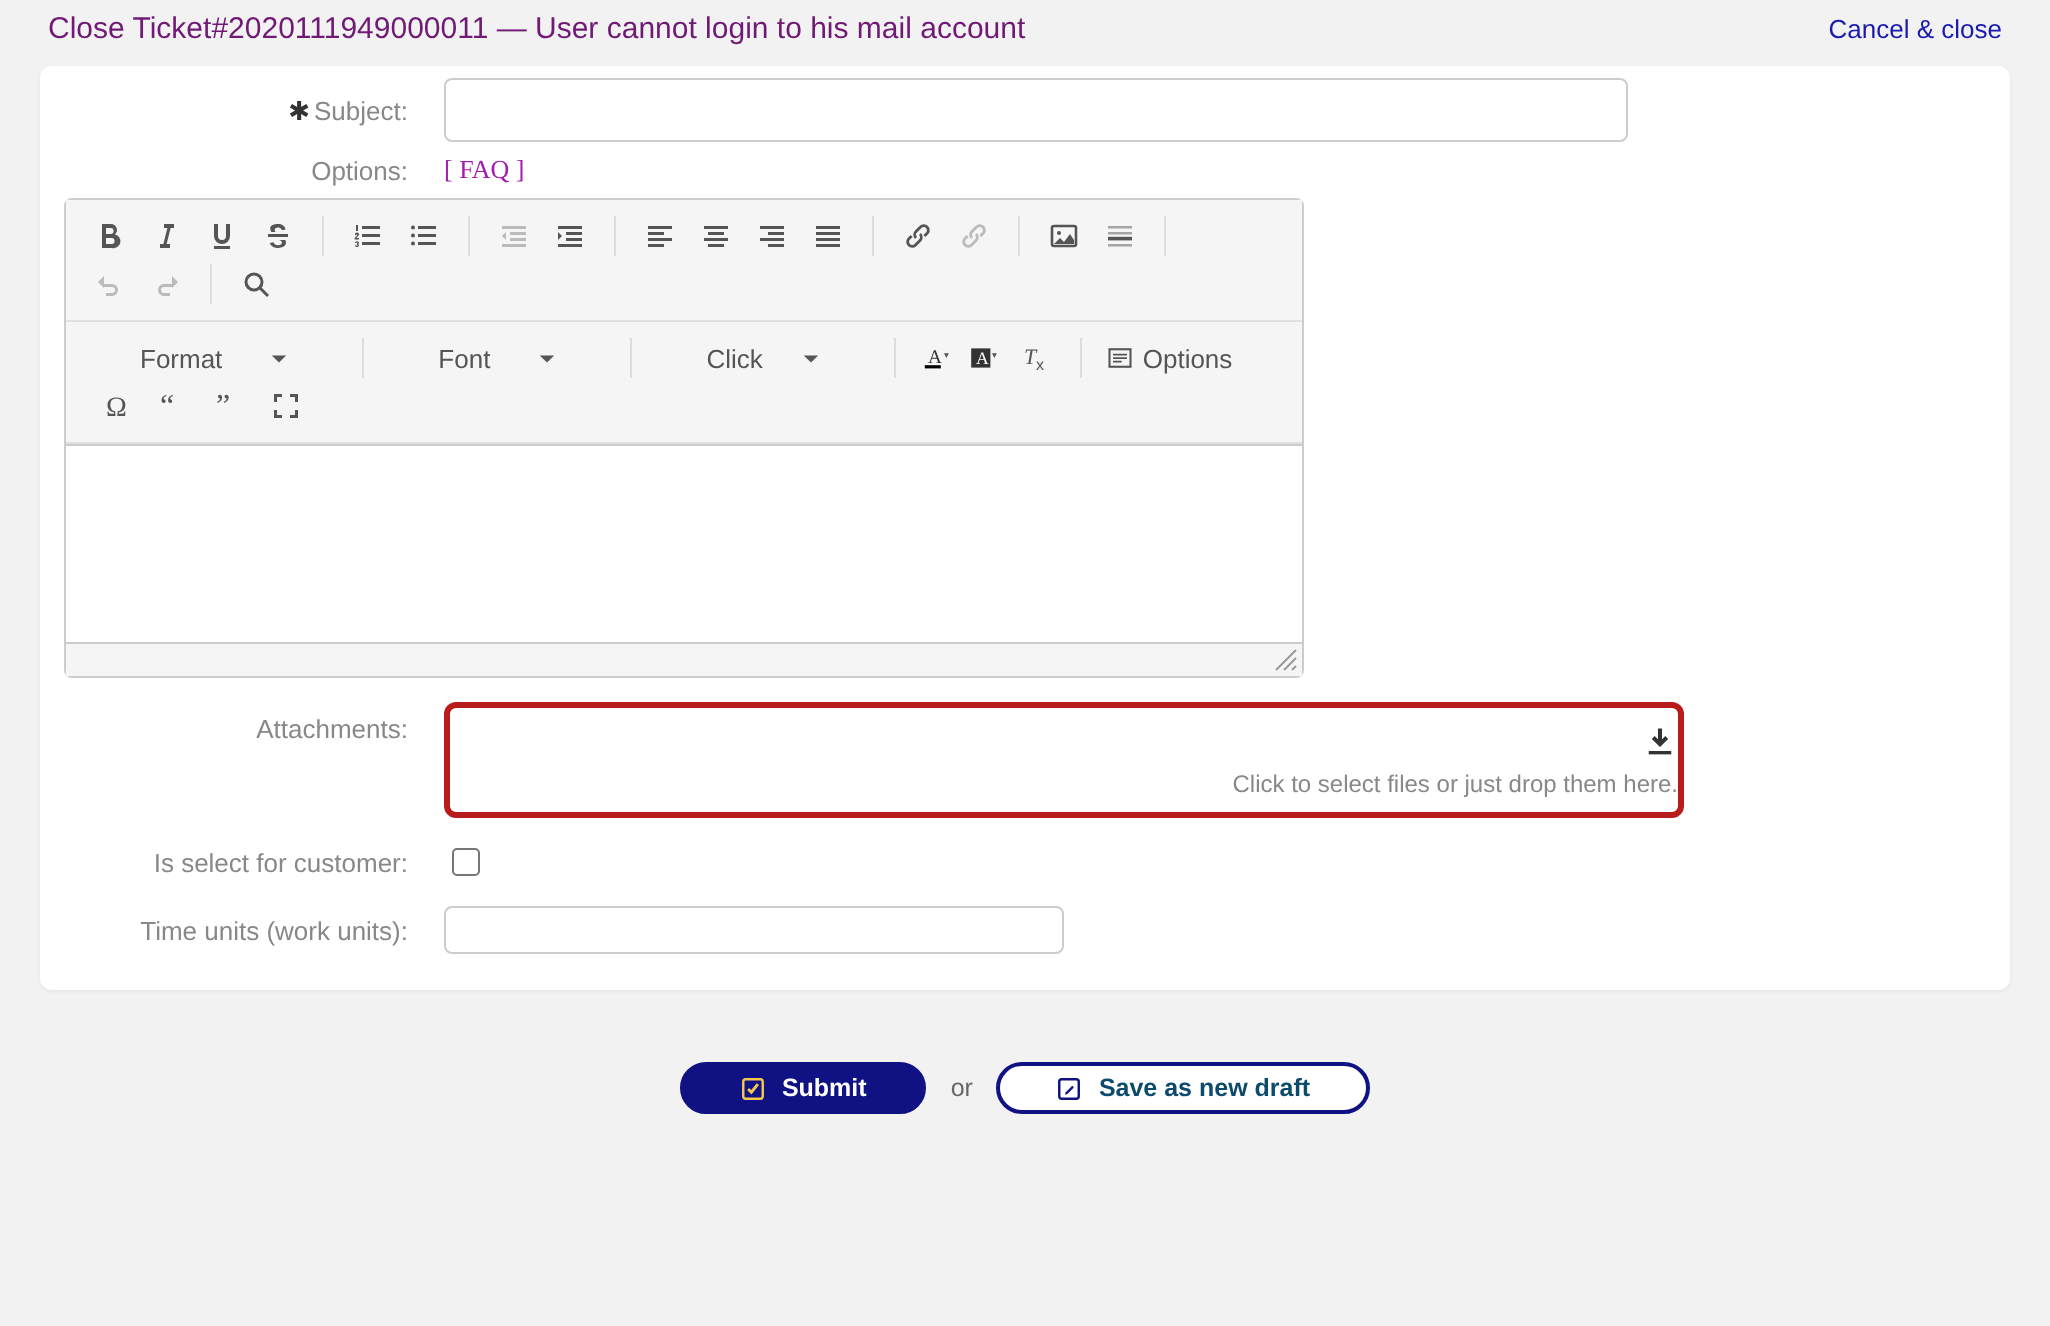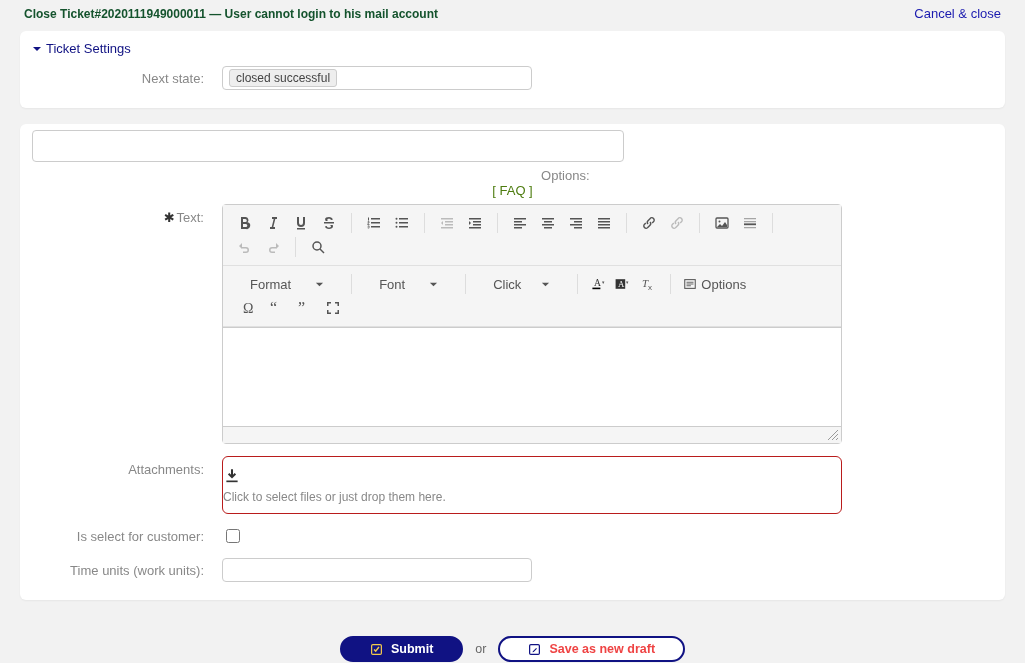--- a/index.html
+++ b/index.html
@@ -16,23 +16,23 @@
     background: #f2f2f2;
     padding: 0;
   }
   .header {
     display: flex;
     justify-content: space-between;
     align-items: center;
     padding: 6px 24px 6px 24px;
   }
   .header h1 {
-    font-size: 12px;
-    font-weight: 700;
-    color: #14532d;
+    font-size: 15px;
+    font-weight: 400;
+    color: #701a75;
     margin: 0;
   }
   .cancel-link {
     color: #1a1aaf;
     text-decoration: none;
     font-size: 13px;
     cursor: pointer;
   }
   .panel {
     background: #fff;
@@ -94,22 +94,23 @@
     border: 1px solid #ccc;
     border-radius: 4px;
     height: 32px;
     width: 592px;
     padding: 0 8px;
     font-size: 13px;
     background: #fff;
   }
   .text-input.small { width: 310px; height:24px; }
   .link-faq {
-    color: #4d7c0f;
-    cursor: pointer;
+    color: #a21caf;
+    cursor: pointer;
+    font-family: Liberation Serif, serif;
   }
   .editor {
     width: 620px;
     border: 1px solid #ccc;
     border-radius: 4px;
     background: #f7f7f7;
     display: flex;
     flex-direction: column;
   }
   .editor-toolbar-row {
@@ -137,21 +138,21 @@
     cursor: pointer;
     border-radius: 2px;
     margin: 0 2px;
   }
   .tb-btn svg { width: 16px; height: 16px; display:block; }
   .tb-btn.disabled { color: #bbb; cursor: default; }
   .tb-dropdown {
     display: inline-flex; align-items:center;
     height: 24px;
     padding: 0 8px;
-    margin:0 11px;
+    margin:0 21px;
     color: #555;
     cursor: pointer;
     gap: 24px;
     font-size: 13px;
   }
   .tb-dropdown .dd-caret svg { width:9px; height:9px; }
   .tb-source {
     display:inline-flex; align-items:center; gap:4px;
     padding: 0 4px; cursor:pointer;
     color:#555; font-size:13px;
@@ -169,26 +170,26 @@
     position: relative;
   }
   .resize-grip {
     position: absolute; right:2px; bottom:2px;
     width: 12px; height:12px;
     cursor: nwse-resize;
   }
   .resize-grip svg { width:12px; height:12px; }
   .dropzone {
     width: 620px;
-    border: 1px solid #b91c1c;
+    border: 3px solid #b91c1c;
     border-radius: 6px;
     height: 58px;
     display: flex;
     flex-direction: column;
-    align-items: flex-start;
+    align-items: flex-end;
     justify-content: center;
     color: #888;
     cursor: pointer;
     background:#fff;
   }
   .dropzone svg { width:18px; height:18px; margin-bottom:2px; }
   .checkbox {
     width: 14px; height:14px;
     accent-color: #555;
   }
@@ -210,65 +211,49 @@
     cursor: pointer;
     border: 2px solid #101283;
   }
   .btn.primary {
     background: #101283;
     color: #fff;
   }
   .btn.primary .btn-icon { color: #f2c94c; }
   .btn.secondary {
     background: #fff;
-    color: #ef4444;
+    color: #0c4a6e;
   }
   .or-text { color:#666; font-size:12.5px; }
   .btn-icon svg { width:13px; height:13px; display:block; }
 </style>
 </head>
 <body>
 
 <div class="page">
 
   <div class="header">
     <h1>Close Ticket#2020111949000011 — User cannot login to his mail account</h1>
     <a class="cancel-link">Cancel &amp; close</a>
   </div>
 
+
   <div class="panel">
-    <div class="panel-header">
-      <span class="caret-down-icon">
-        <svg viewBox="0 0 10 10">
-            <path d="M1 3 L5 7 L9 3 Z" fill="currentColor"></path>
-          </svg>
-      </span>
-      <span>Ticket Settings</span>
-    </div>
+
     <div class="form-row">
-      <div class="label">Next state:</div>
-      <div class="select-wrap">
-        <span class="select-token">closed successful</span>
-      </div>
-    </div>
-  </div>
-
-  <div class="panel">
-
-    <div class="form-row">
+      <div class="label"><span class="req">✱</span><span>Subject:</span></div>
       <input class="text-input" value="" style="">
     </div>
 
-    <div class="form-row" style="padding-top:0;padding-bottom:0;flex-direction:column;">
+    <div class="form-row" style="padding-top:0;padding-bottom:0;">
       <div class="label">Options:</div>
       <span class="link-faq">[ FAQ ]</span>
     </div>
 
     <div class="form-row top-align">
-      <div class="label"><span class="req">✱</span><span>Text:</span></div>
       <div class="editor">
 
         <div class="editor-toolbar-row">
           <div class="tb-group">
             <span class="tb-btn">
                 <svg viewBox="0 0 16 16">
                   <path d="M4 2h4.5a3 3 0 0 1 2 5.2A3.2 3.2 0 0 1 9 14H4V2zm2 2v3h2.3a1.5 1.5 0 0 0 0-3H6zm0 5v3h2.8a1.5 1.5 0 0 0 0-3H6z" fill="currentColor"></path>
                 </svg>
               </span>
             <span class="tb-btn">

